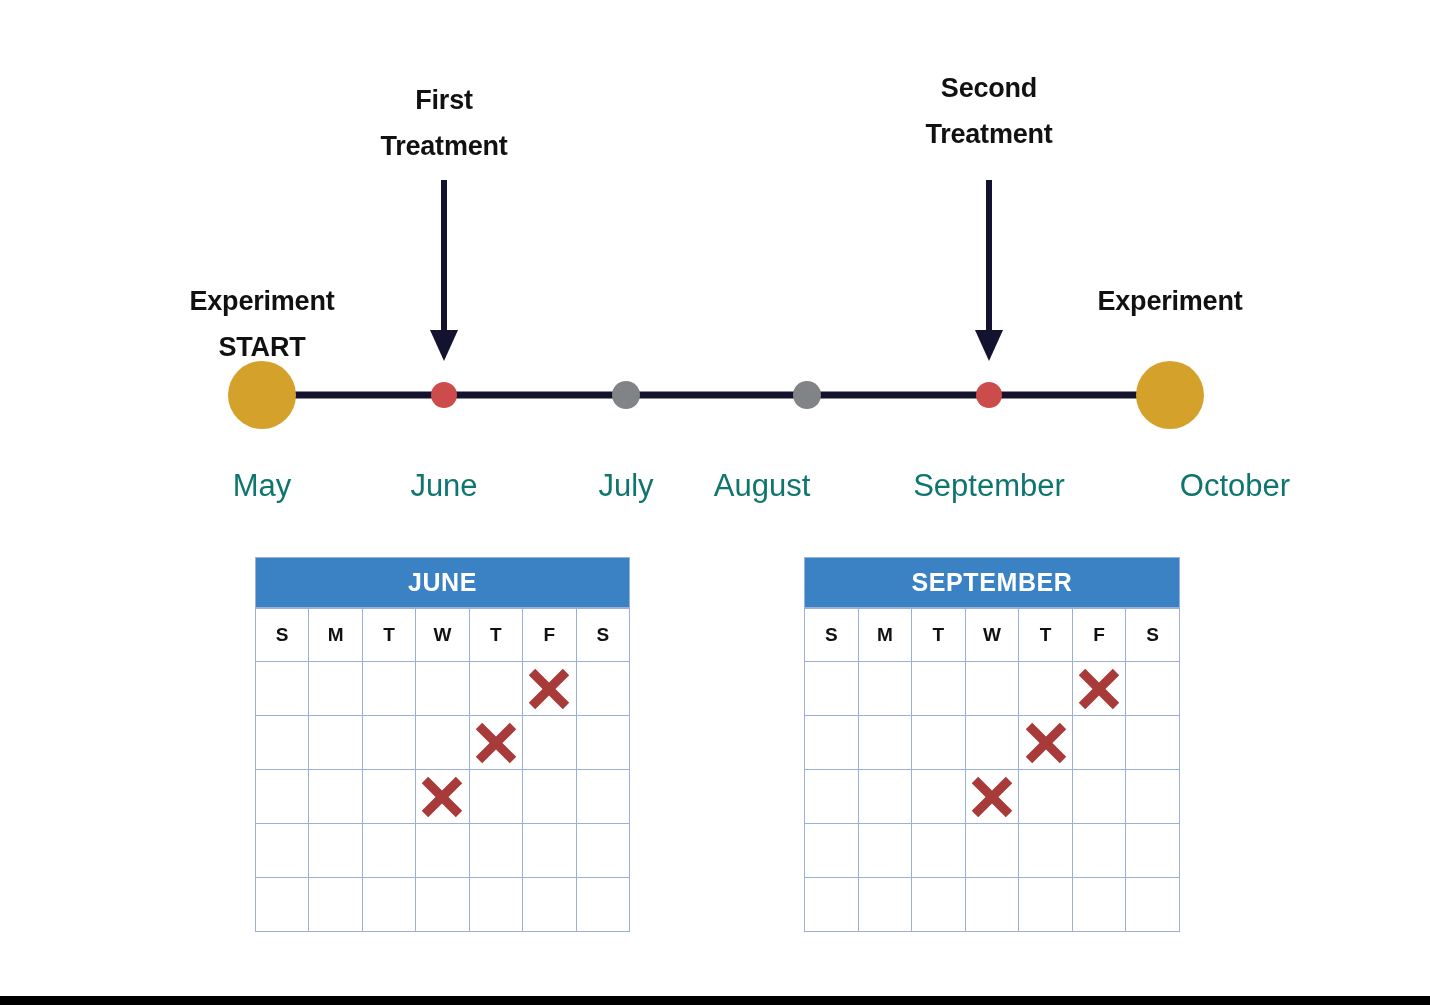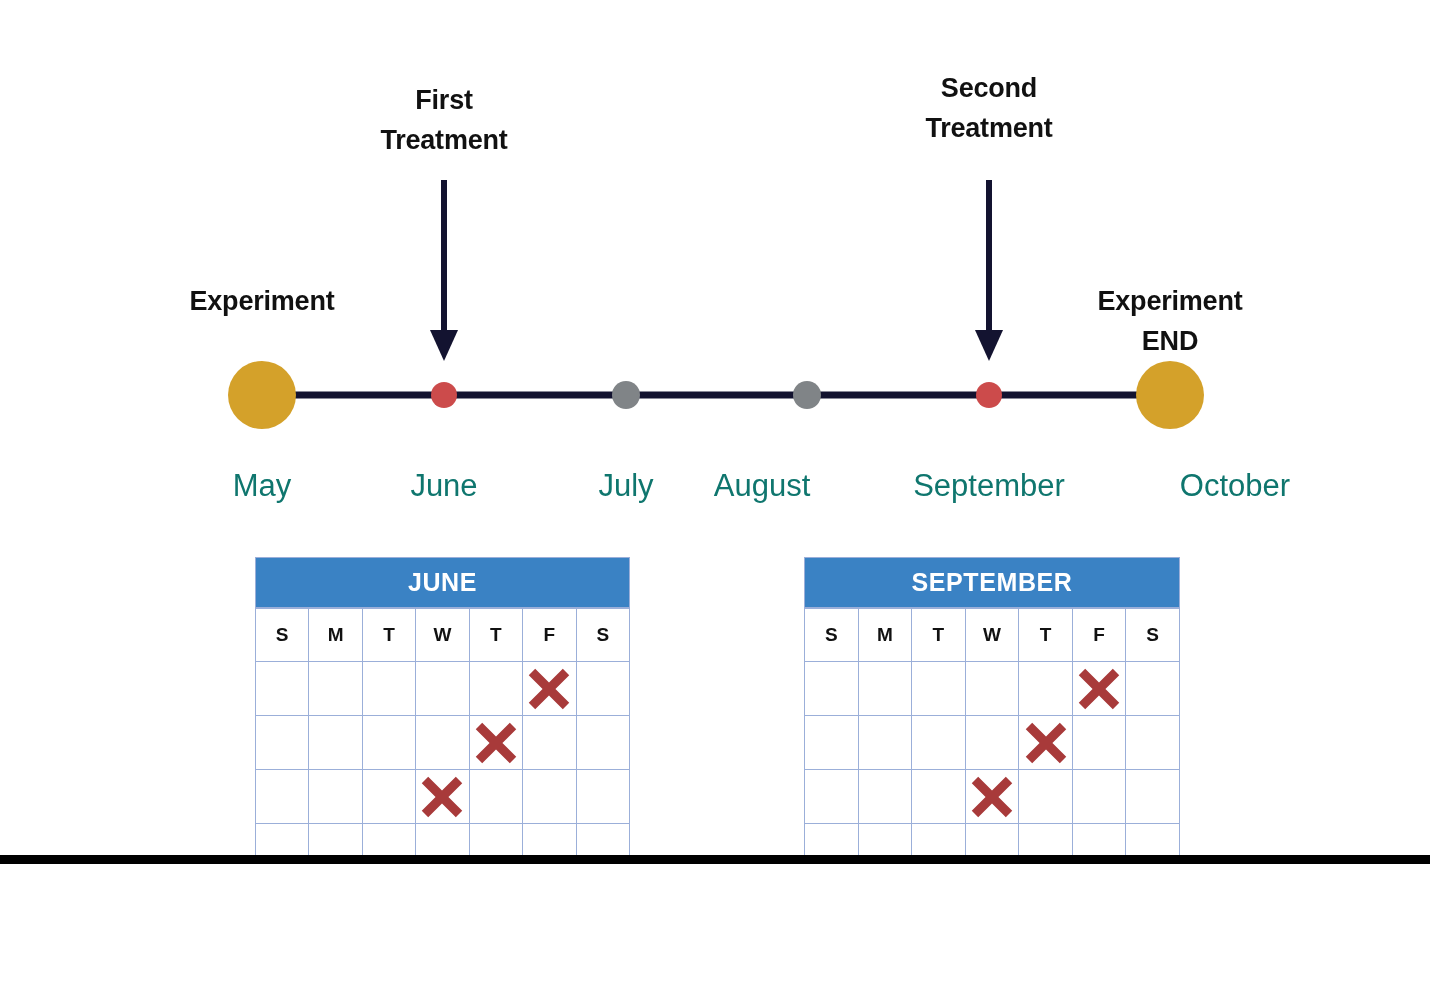--- a/index.html
+++ b/index.html
@@ -6,37 +6,37 @@
     margin: 0;
     padding: 0;
     background: #ffffff;
   }
   body {
     font-family: "Liberation Sans", sans-serif;
   }
   #stage {
     position: relative;
     width: 1430px;
-    height: 864px;
+    height: 1005px;
     background: #ffffff;
     overflow: hidden;
   }
 
   
   .annot {
     position: absolute;
     font-weight: bold;
     font-size: 27px;
     line-height: 40px;
     color: #111111;
     text-align: center;
     letter-spacing: -0.2px;
     white-space: nowrap;
   }
-  .annot .l2 { display: block; }
+  .annot .l2 { display: block; margin-top: 6px; }
 
   
   #timeline-svg {
     position: absolute;
     left: 0;
     top: 0;
   }
 
   
   .month-label {
@@ -108,25 +108,25 @@
     <span class="l2">Treatment</span>
   </div>
 
   <div class="annot" style="left:989px; top:68px; transform:translateX(-50%);">
     <span class="l1">Second</span>
     <span class="l2">Treatment</span>
   </div>
 
   <div class="annot" style="left:262px; top:281px; transform:translateX(-50%);">
     <span class="l1">Experiment</span>
+    <span class="l2">START</span>
   </div>
 
   <div class="annot" style="left:1170px; top:281px; transform:translateX(-50%);">
     <span class="l1">Experiment</span>
-    <span class="l2">END</span>
   </div>
 
   <svg id="timeline-svg" width="1430" height="560">
 
     <line x1="262" y1="395" x2="1170" y2="395" stroke="#131330" stroke-width="7"></line>
 
     <g>
       <line x1="444" y1="180" x2="444" y2="334" stroke="#131330" stroke-width="6"></line>
       <polygon points="430,330 458,330 444,361" fill="#131330"></polygon>
     </g>

